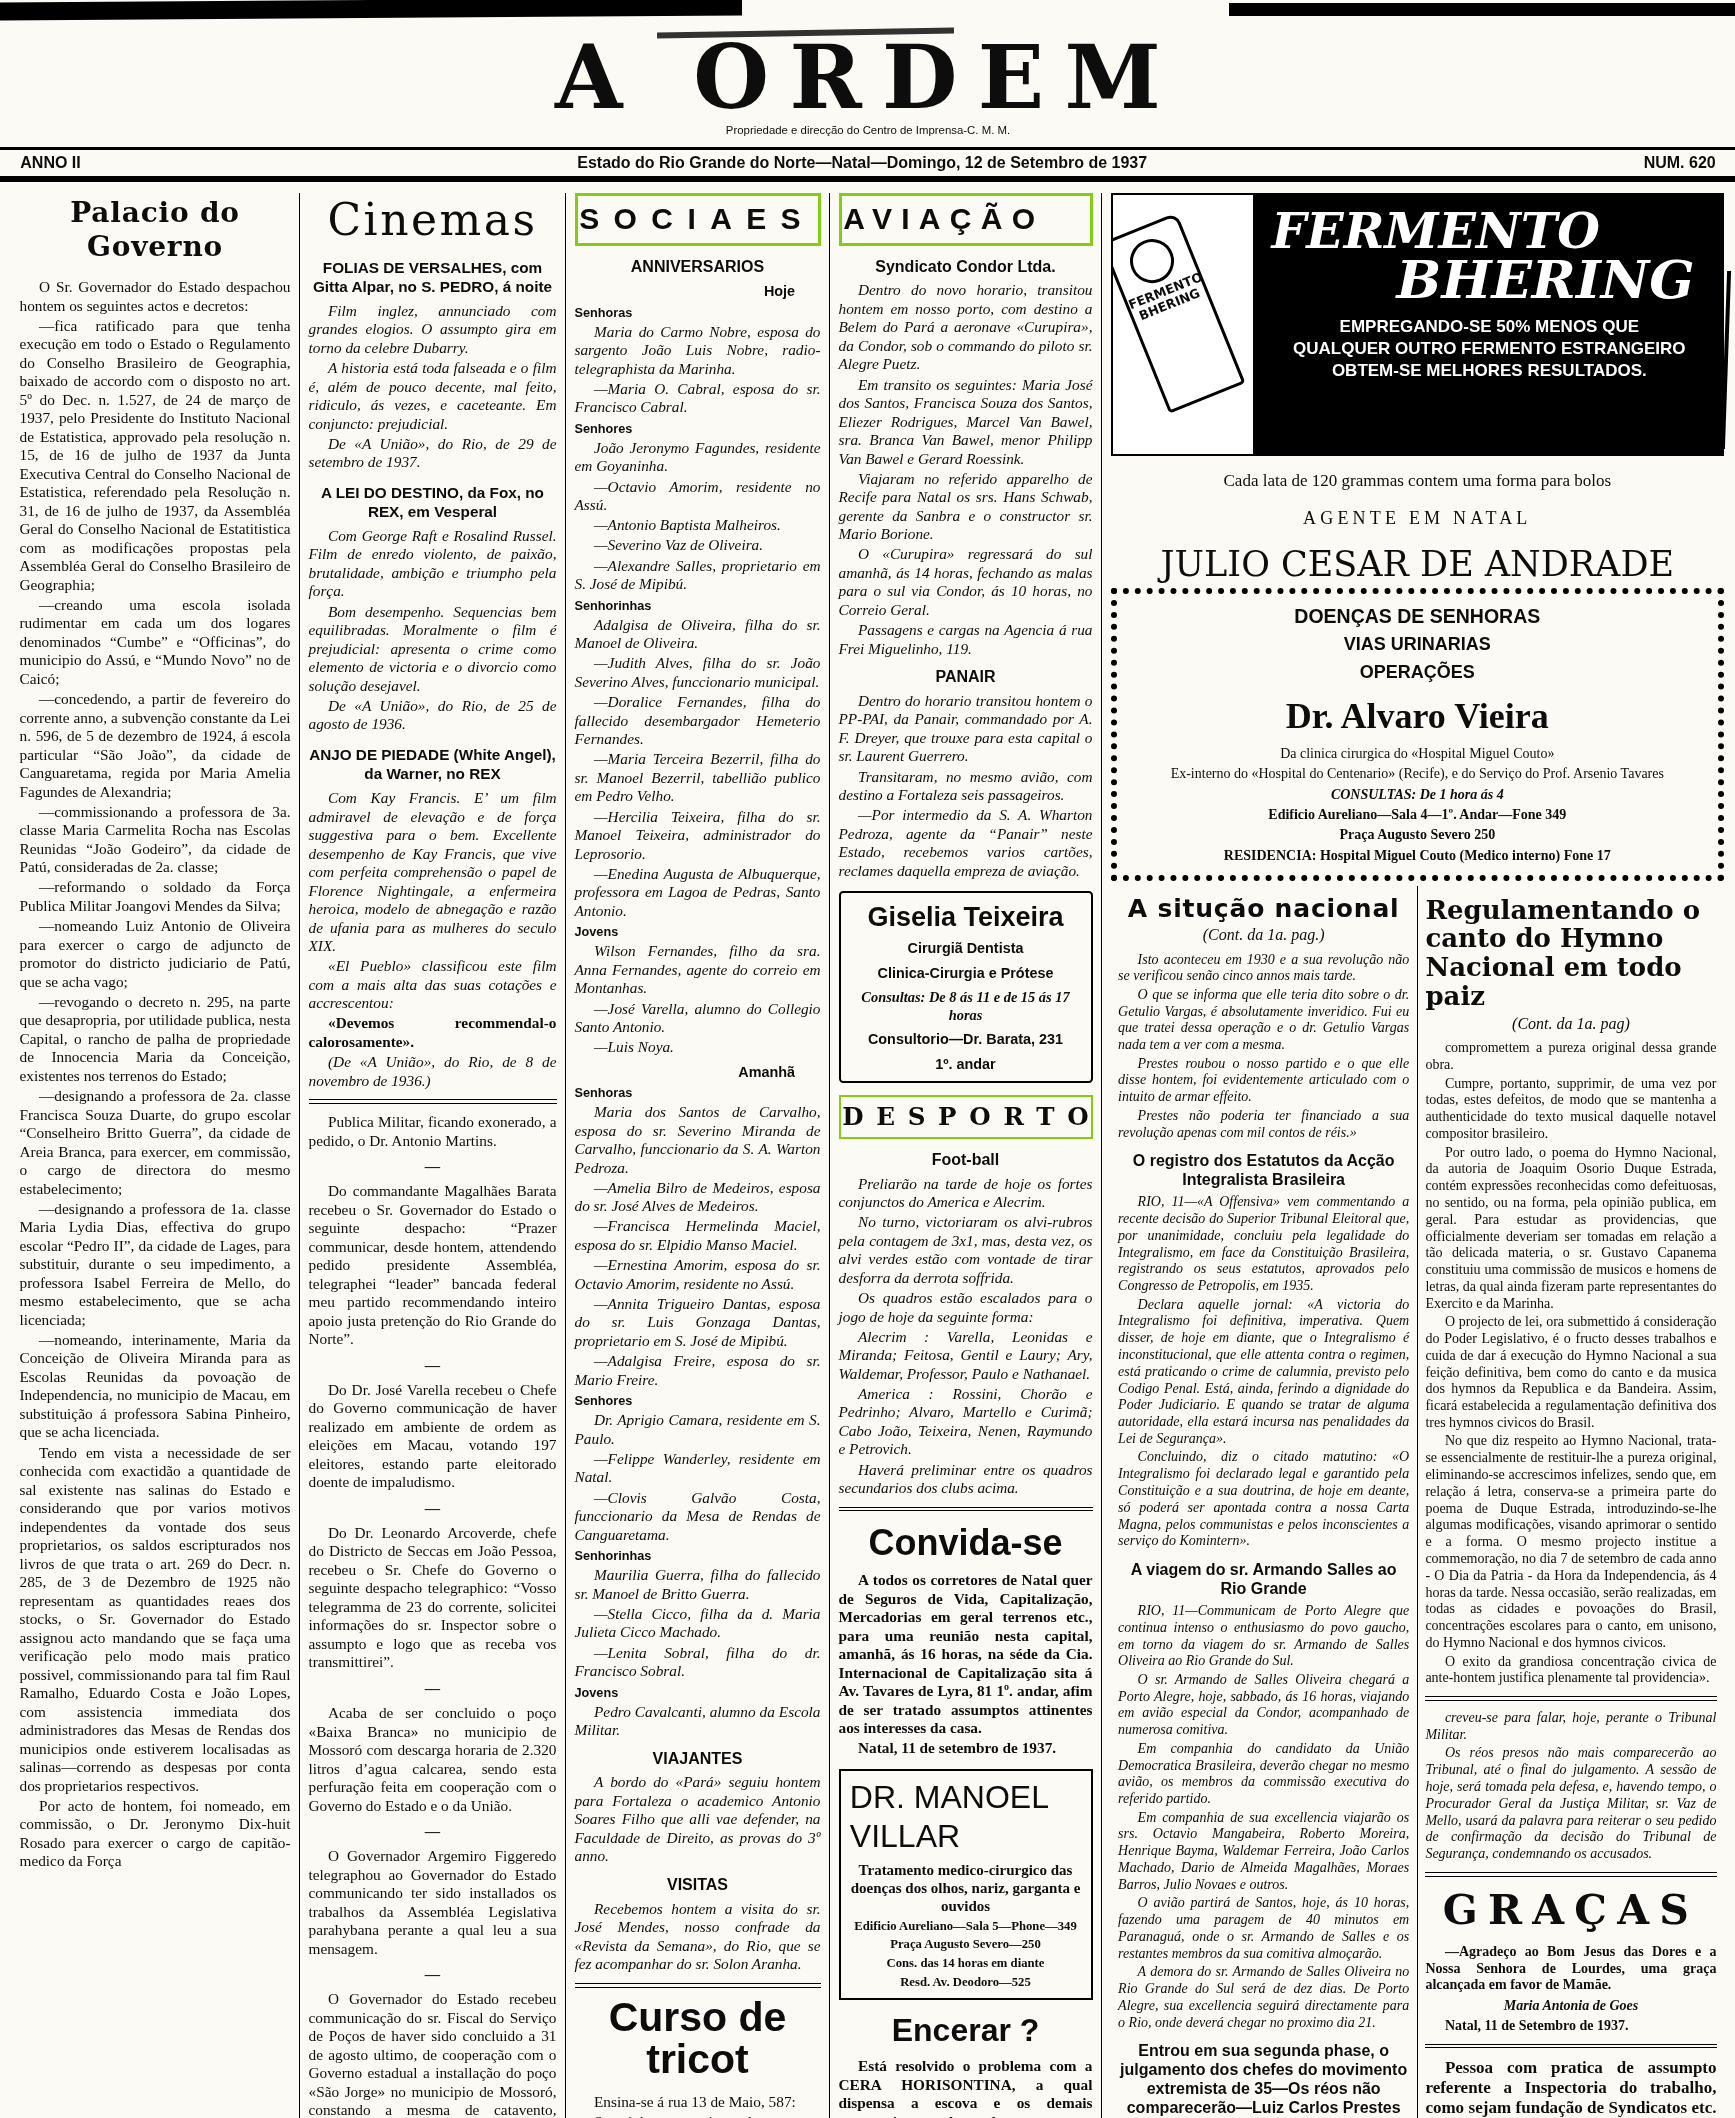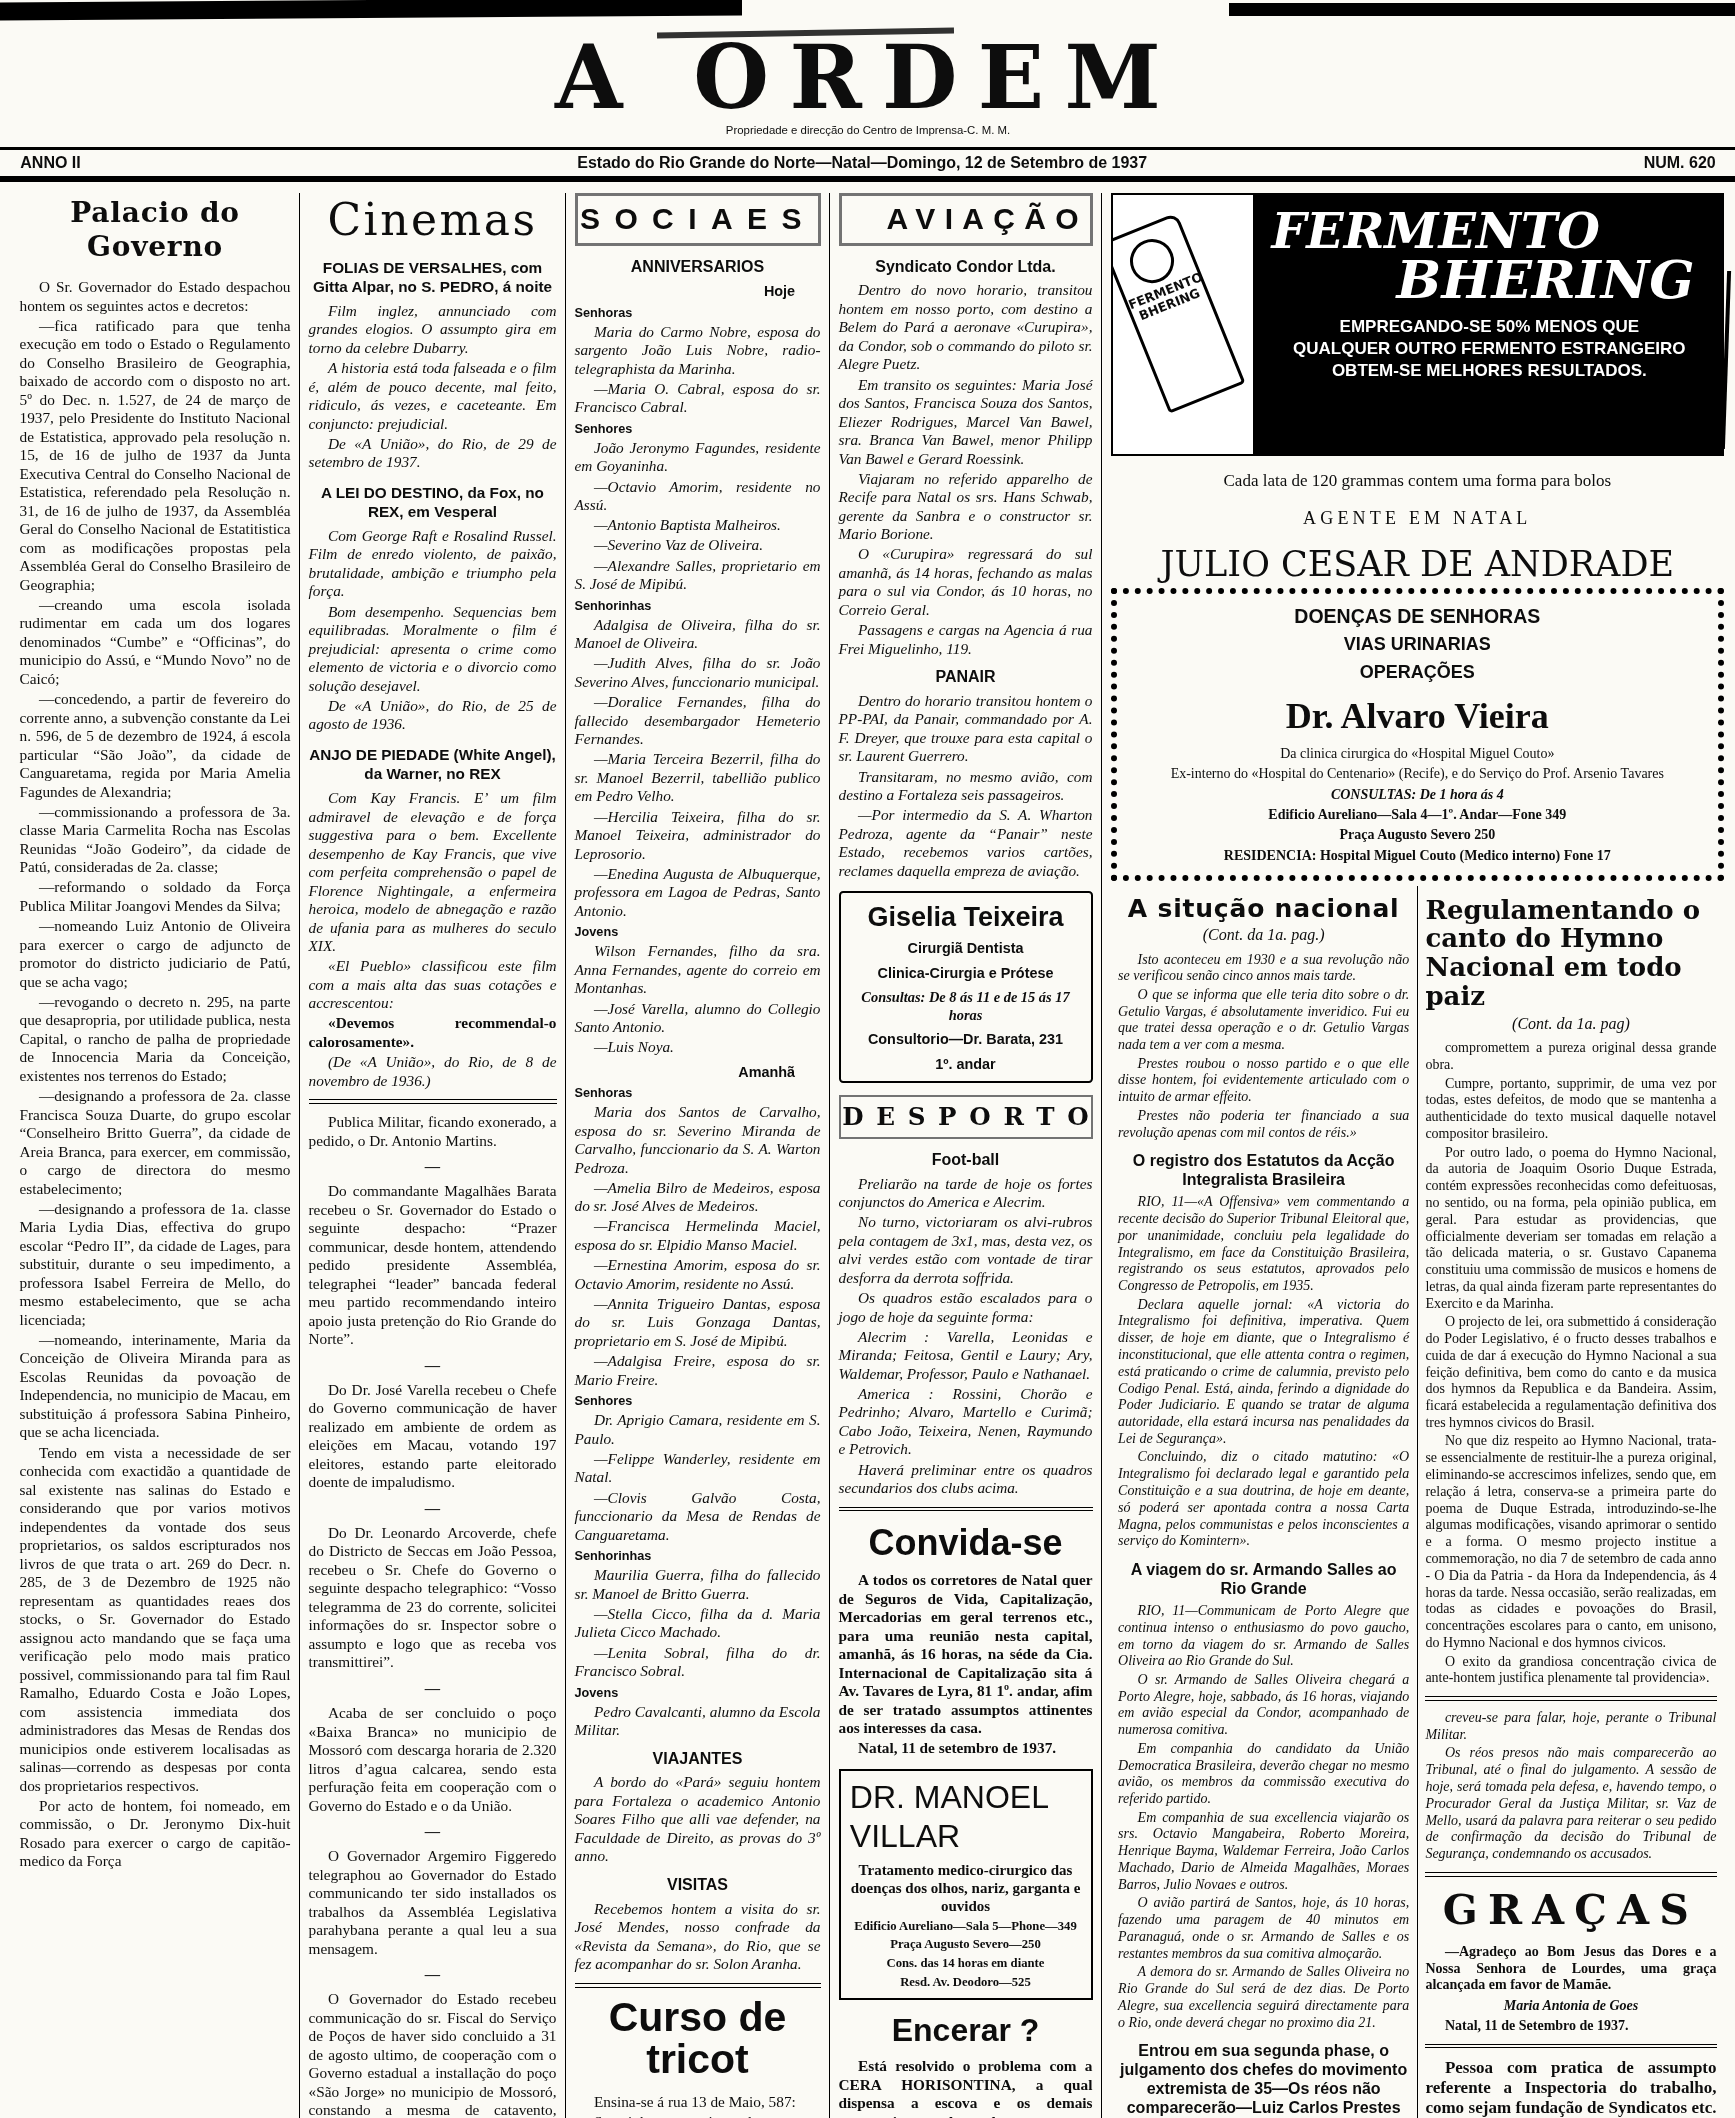--- a/index.html
+++ b/index.html
@@ -30,21 +30,21 @@
   .right{text-align:right;font-weight:bold;font-size:14.4px;padding-right:25.4px;margin:6.8px 0 3.4px;
          font-family:"Liberation Sans",sans-serif;}
   .dash{text-align:center;font-weight:bold;margin:6.8px 0;text-indent:0;}
   .rule2{border-top:1.7px solid #000;border-bottom:1.7px solid #000;height:2.5px;margin:9.3px 0;}
   .hc{text-align:center;margin:3.4px 0;text-indent:0;}
   
   .head-palacio{font-size:28px;font-weight:bold;text-align:center;margin:2.5px 0 14.4px;
                 font-family:"DejaVu Serif",serif;letter-spacing:0.8px;}
   .head-cinemas{font-size:44px;text-align:center;margin:0 0 11px;letter-spacing:2.5px;
                 font-family:"DejaVu Serif",serif;}
-  .boxhead{display:block;border:3px solid #737373;text-align:right;font-weight:bold;
+  .boxhead{display:block;border:3px solid #84cc16;text-align:left;font-weight:bold;
            font-family:"Liberation Sans",sans-serif;margin:0 0 11px;padding:5.1px 1.7px;}
   .head-sociaes{font-size:30px;letter-spacing:14.4px;}
   .head-aviacao{font-size:30px;letter-spacing:9.3px;}
   .head-desportos{font-size:24.6px;letter-spacing:12.7px;border-width:2.1px;margin-top:12.7px;
                   font-family:"DejaVu Serif",serif;}
   .filmhead{font-weight:bold;font-size:15.3px;text-align:center;margin:11px 0 6px;
             font-family:"Liberation Sans",sans-serif;line-height:1.25;}
   .head-convida{font-size:36px;font-weight:bold;text-align:center;margin:4.2px 0 6.8px;
                 font-family:"Liberation Sans",sans-serif;}
   .head-tricot{font-size:41px;font-weight:bold;text-align:center;line-height:1.02;margin:7.6px 0 12.7px;

